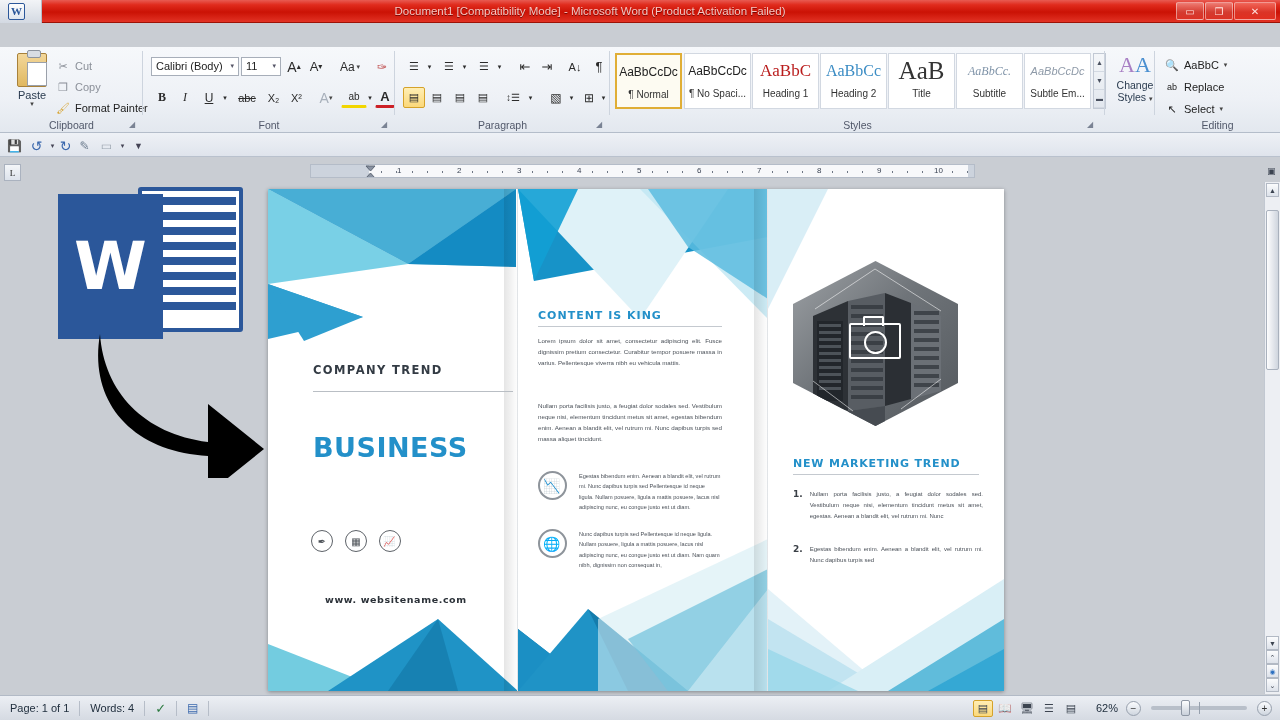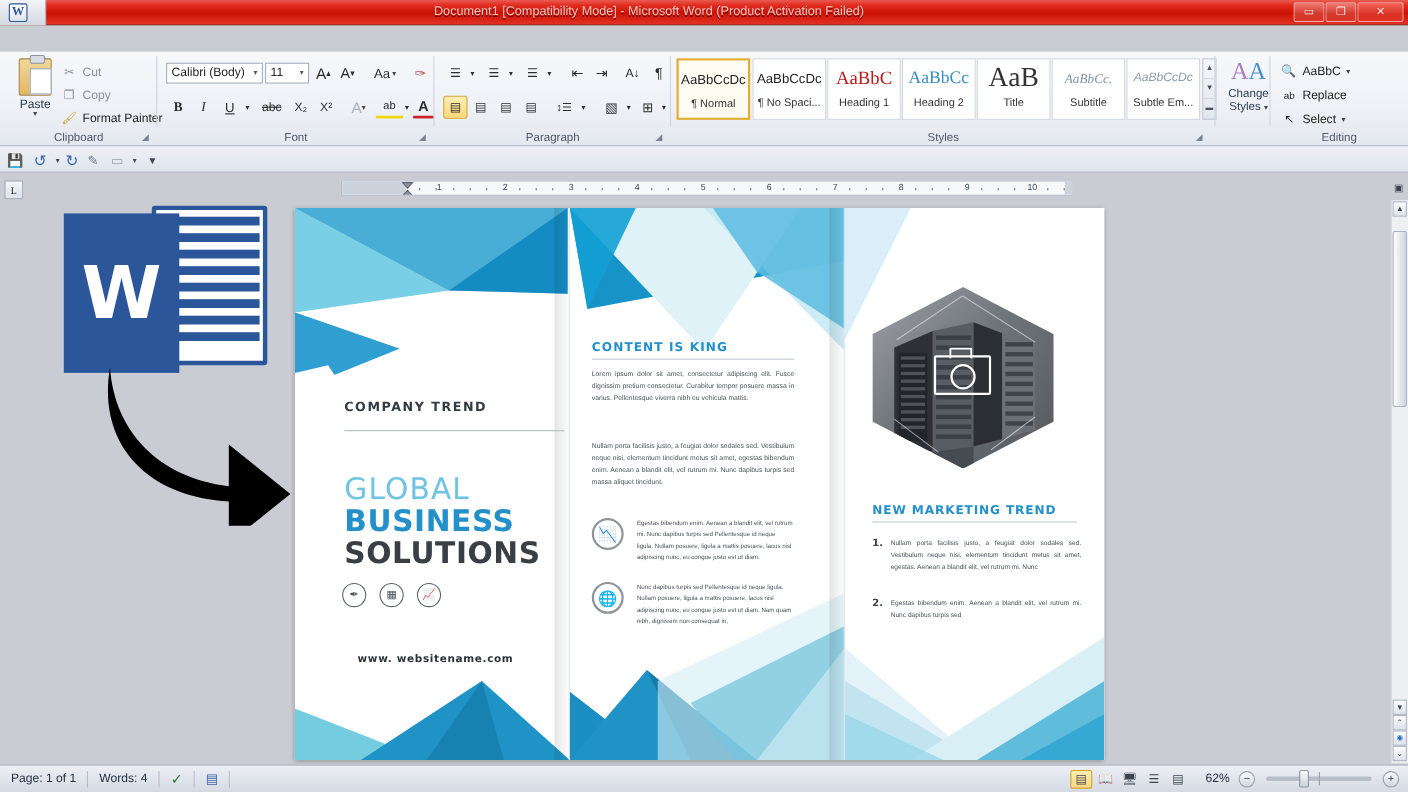--- a/index.html
+++ b/index.html
@@ -587,23 +587,21 @@
       <div class="fold" style="left:249px"></div>
       <div class="fold" style="left:499px"></div>
       <div class="panel-shadow" style="left:236px"></div>
       <div class="panel-shadow" style="left:486px"></div>
 
       <div class="brand">
         <div class="brand-sub">COMPANY TREND</div>
         <div class="brand-rule"></div>
       </div>
       <div class="bigtitle">
-        <div class="bt1">GLOBAL</div>
         <div class="bt2">BUSINESS</div>
-        <div class="bt3">SOLUTIONS</div>
       </div>
       <div class="circ-row">
         <div class="circ">✒</div>
         <div class="circ">▦</div>
         <div class="circ">📈</div>
       </div>
       <div class="weburl">www. websitename.com</div>
 
       <div class="p2-head">CONTENT IS KING</div>
       <div class="p2-rule"></div>

